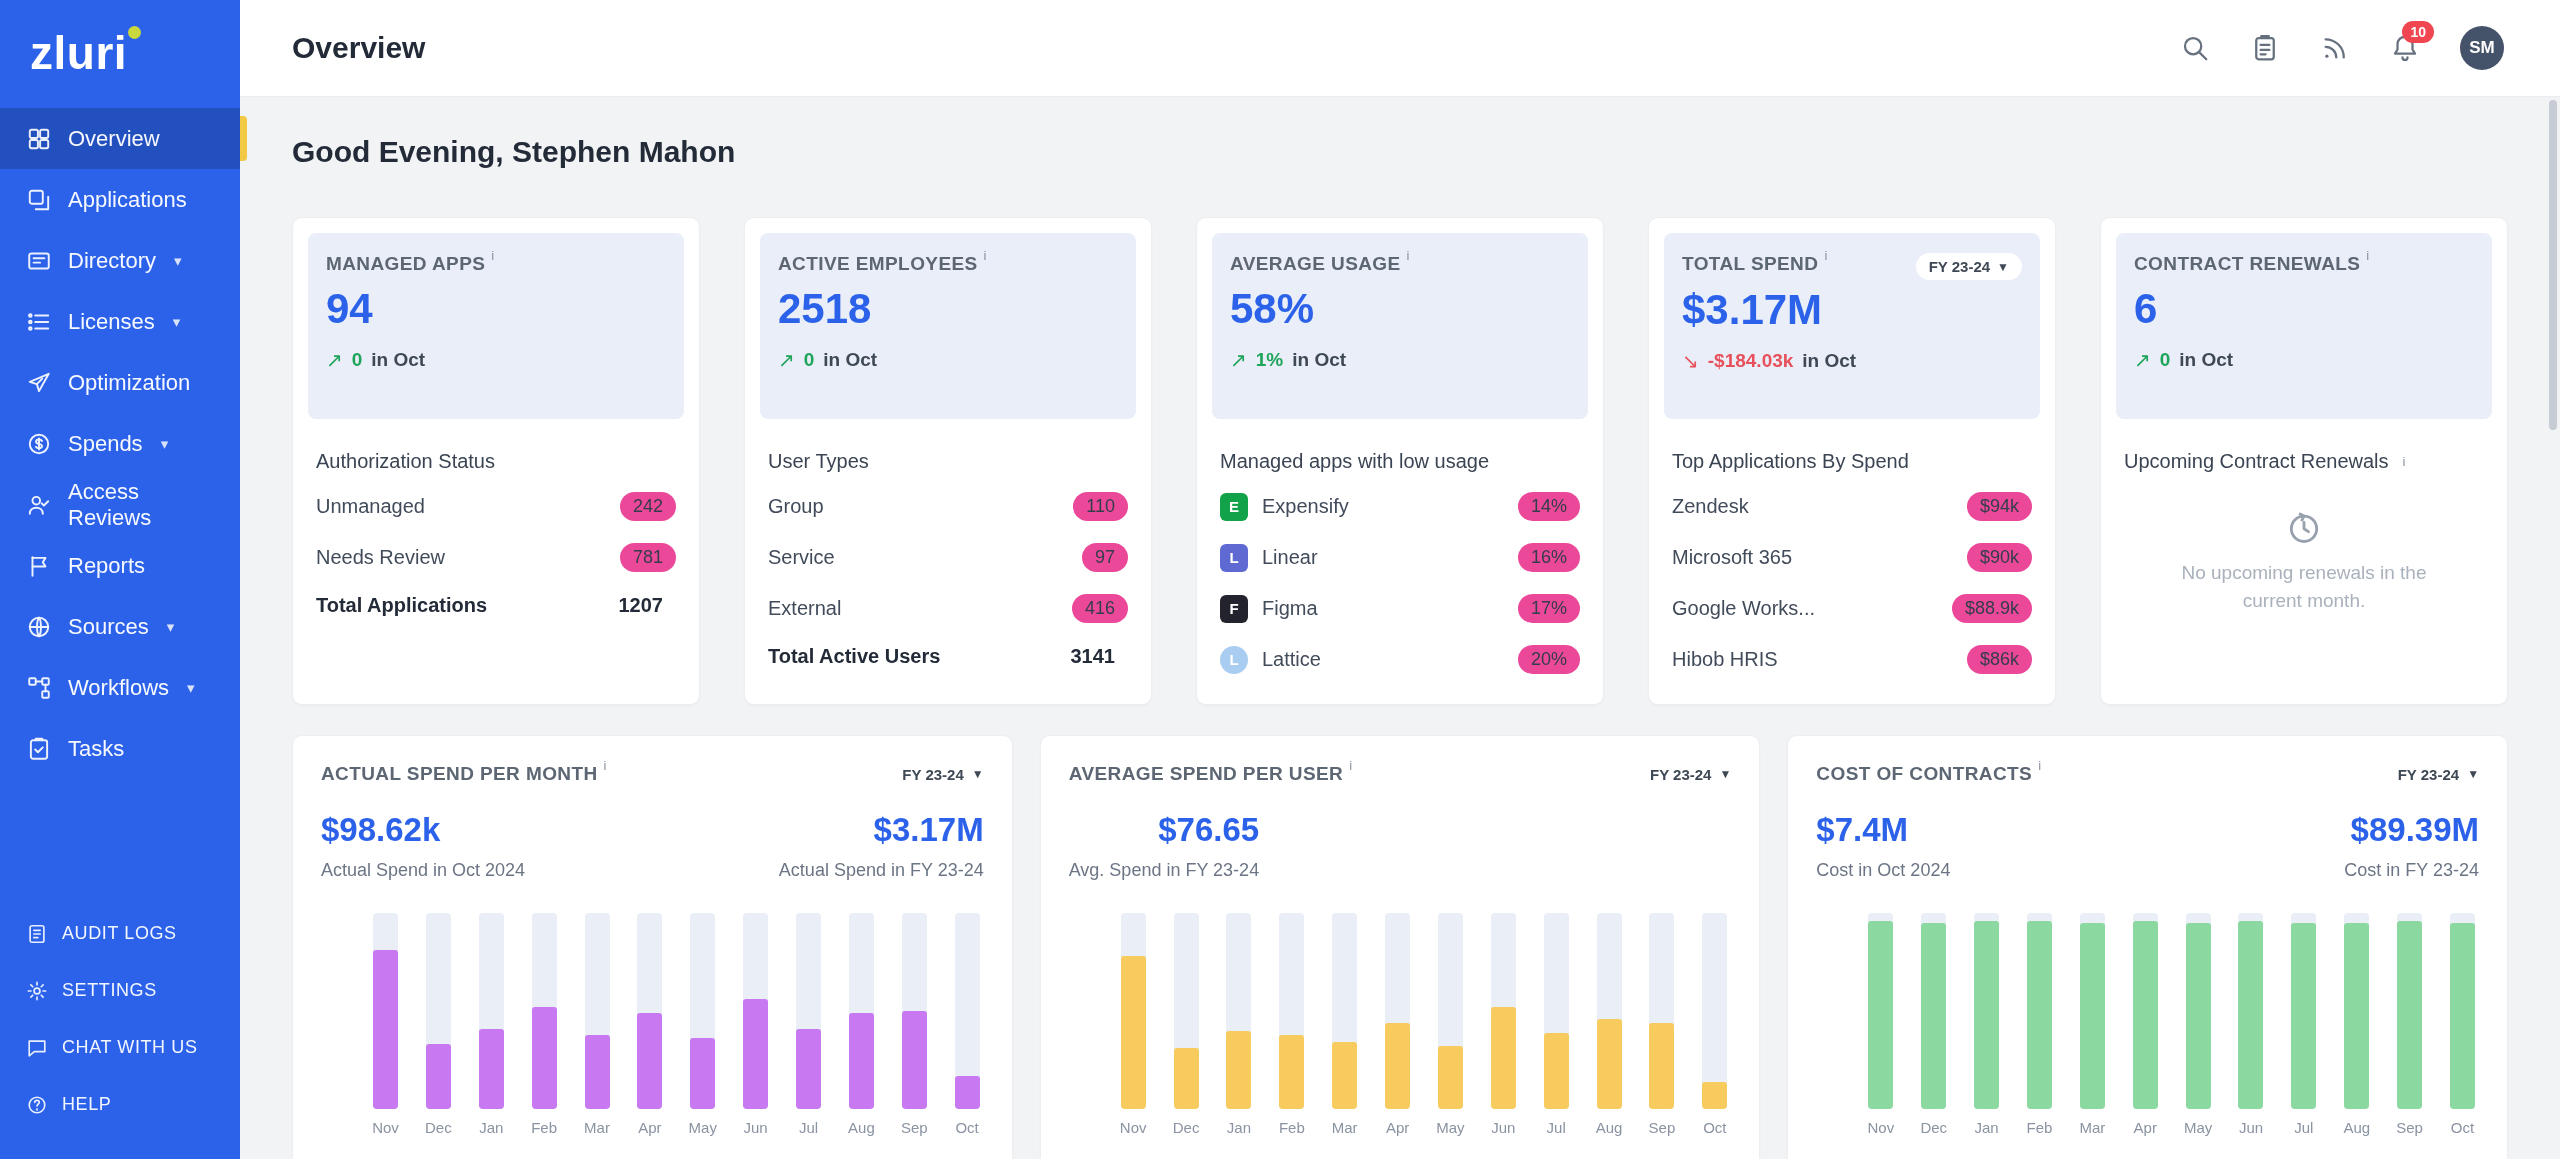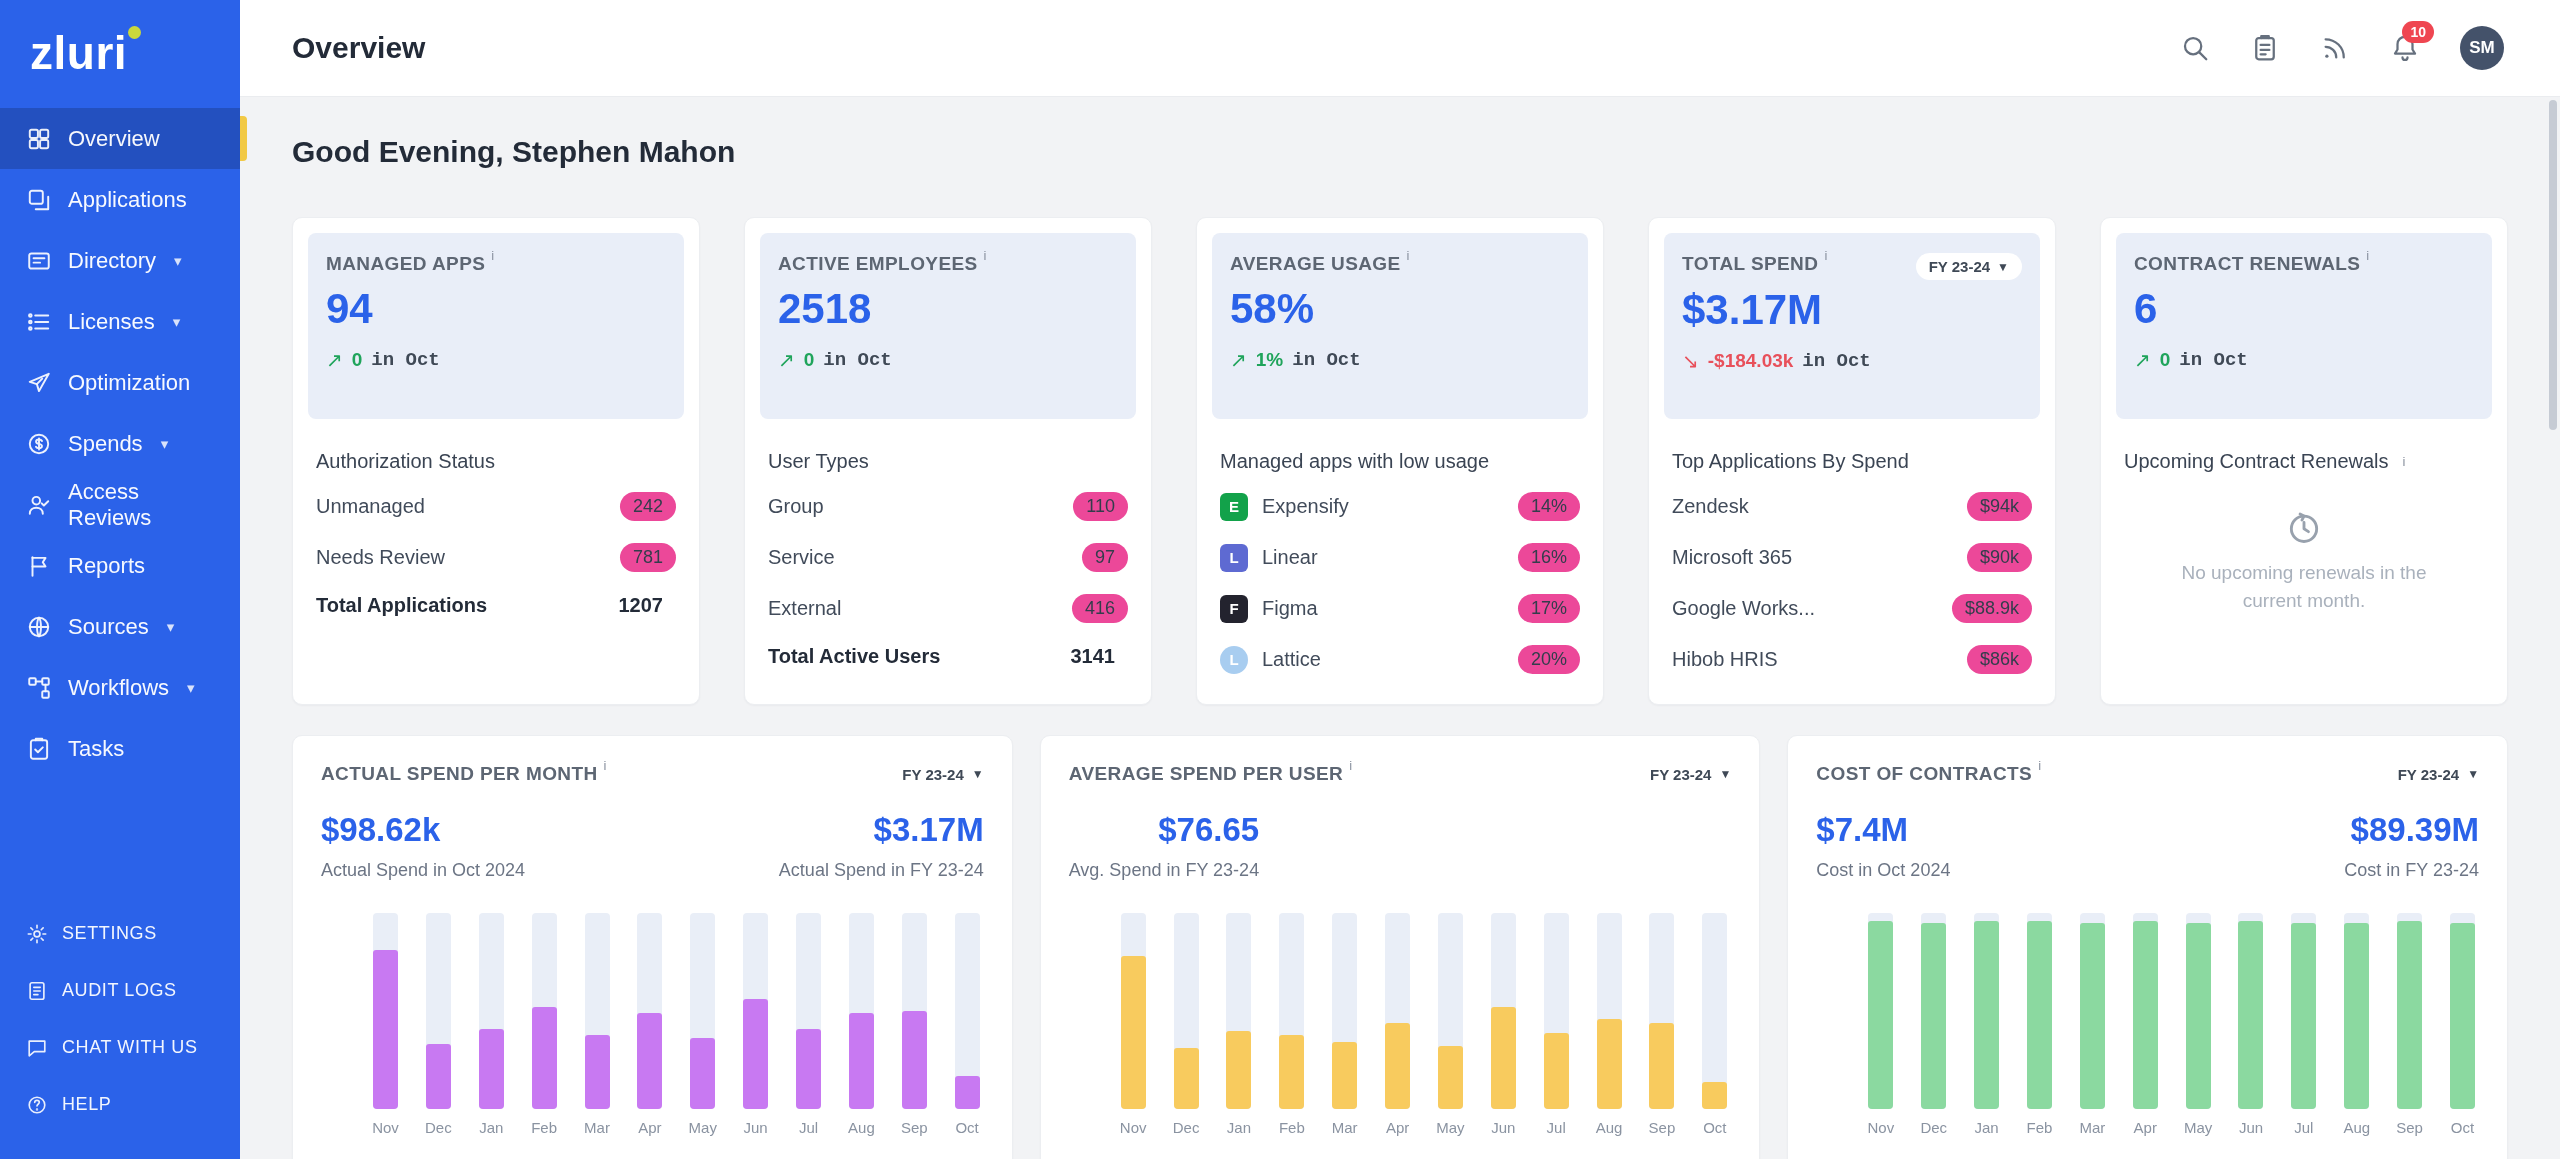--- a/index.html
+++ b/index.html
@@ -45,21 +45,21 @@
   .stat-title-row { display:flex; justify-content:space-between; align-items:flex-start; }
   .stat-title { font-size:19px; font-weight:700; color:#5D6673; letter-spacing:.4px; display:flex; gap:6px; }
   .info-sup { font-size:13px; color:#8B93A0; position:relative; top:-5px; font-weight:400; }
   .stat-value { margin-top:10px; font-size:42px; font-weight:700; color:#2B62E9; }
   .stat-value.tight { margin-top:6px; }
   .trend { margin-top:16px; display:flex; align-items:center; gap:9px; font-size:19px; }
   .trend-arrow { font-size:20px; line-height:1; }
   .up .trend-arrow, .up .trend-val { color:#1FA45B; }
   .down .trend-arrow, .down .trend-val { color:#E8505B; }
   .trend-val { font-weight:700; }
-  .trend-suffix { color:#3F4956; font-weight:700;font-family:Liberation Mono, monospace; }
+  .trend-suffix { color:#3F4956; font-weight:700; }
   .fy-pill { background:#fff; border-radius:15px; padding:5px 13px; font-size:15px; font-weight:600; color:#3F4956; display:flex; align-items:center; gap:7px; cursor:pointer; white-space:nowrap; }
   .fy-chev { font-size:12px; color:#3F4956; }
 
   .stat-section { padding:31px 8px 4px; }
   .section-title-row { display:flex; align-items:center; gap:14px; }
   .section-title { font-size:20px; font-weight:500; color:#3A4453; }
   .rows { margin-top:8px; }
   .rowi { display:flex; justify-content:space-between; align-items:center; padding:11px 0; }
   .row-label { font-size:20px; color:#414B5A; display:flex; align-items:center; gap:14px; }
   .pill { background:#ec4899; border-radius:15px; padding:4px 13px; font-size:18px; font-weight:500; color:#333D4C; }
@@ -212,34 +212,34 @@
           </svg>
         </span>
       <span>Tasks</span>
     </div>
   </nav>
 
   <div class="nav-footer">
     <div class="foot-item">
       <span class="nav-icon">
           <svg viewBox="0 0 24 24" class="ic">
+            <rect x="4.5" y="3" width="15" height="18" rx="2"></rect>
+            <path d="M8.5 8h7M8.5 12h7M8.5 16h4.5"></path>
+          </svg>
+        </span>
+      <span>AUDIT LOGS</span>
+    </div>
+    <div class="foot-item">
+      <span class="nav-icon">
+          <svg viewBox="0 0 24 24" class="ic">
             <circle cx="12" cy="12" r="3.2"></circle>
             <path d="M12 2.5v3M12 18.5v3M2.5 12h3M18.5 12h3M5.3 5.3l2.1 2.1M16.6 16.6l2.1 2.1M18.7 5.3l-2.1 2.1M7.4 16.6l-2.1 2.1"></path>
           </svg>
         </span>
       <span>SETTINGS</span>
-    </div>
-    <div class="foot-item">
-      <span class="nav-icon">
-          <svg viewBox="0 0 24 24" class="ic">
-            <rect x="4.5" y="3" width="15" height="18" rx="2"></rect>
-            <path d="M8.5 8h7M8.5 12h7M8.5 16h4.5"></path>
-          </svg>
-        </span>
-      <span>AUDIT LOGS</span>
     </div>
     <div class="foot-item">
       <span class="nav-icon">
           <svg viewBox="0 0 24 24" class="ic">
             <path d="M3.5 4.5h17V16H9l-5.5 4.5v-16z"></path>
           </svg>
         </span>
       <span>CHAT WITH US</span>
     </div>
     <div class="foot-item">

